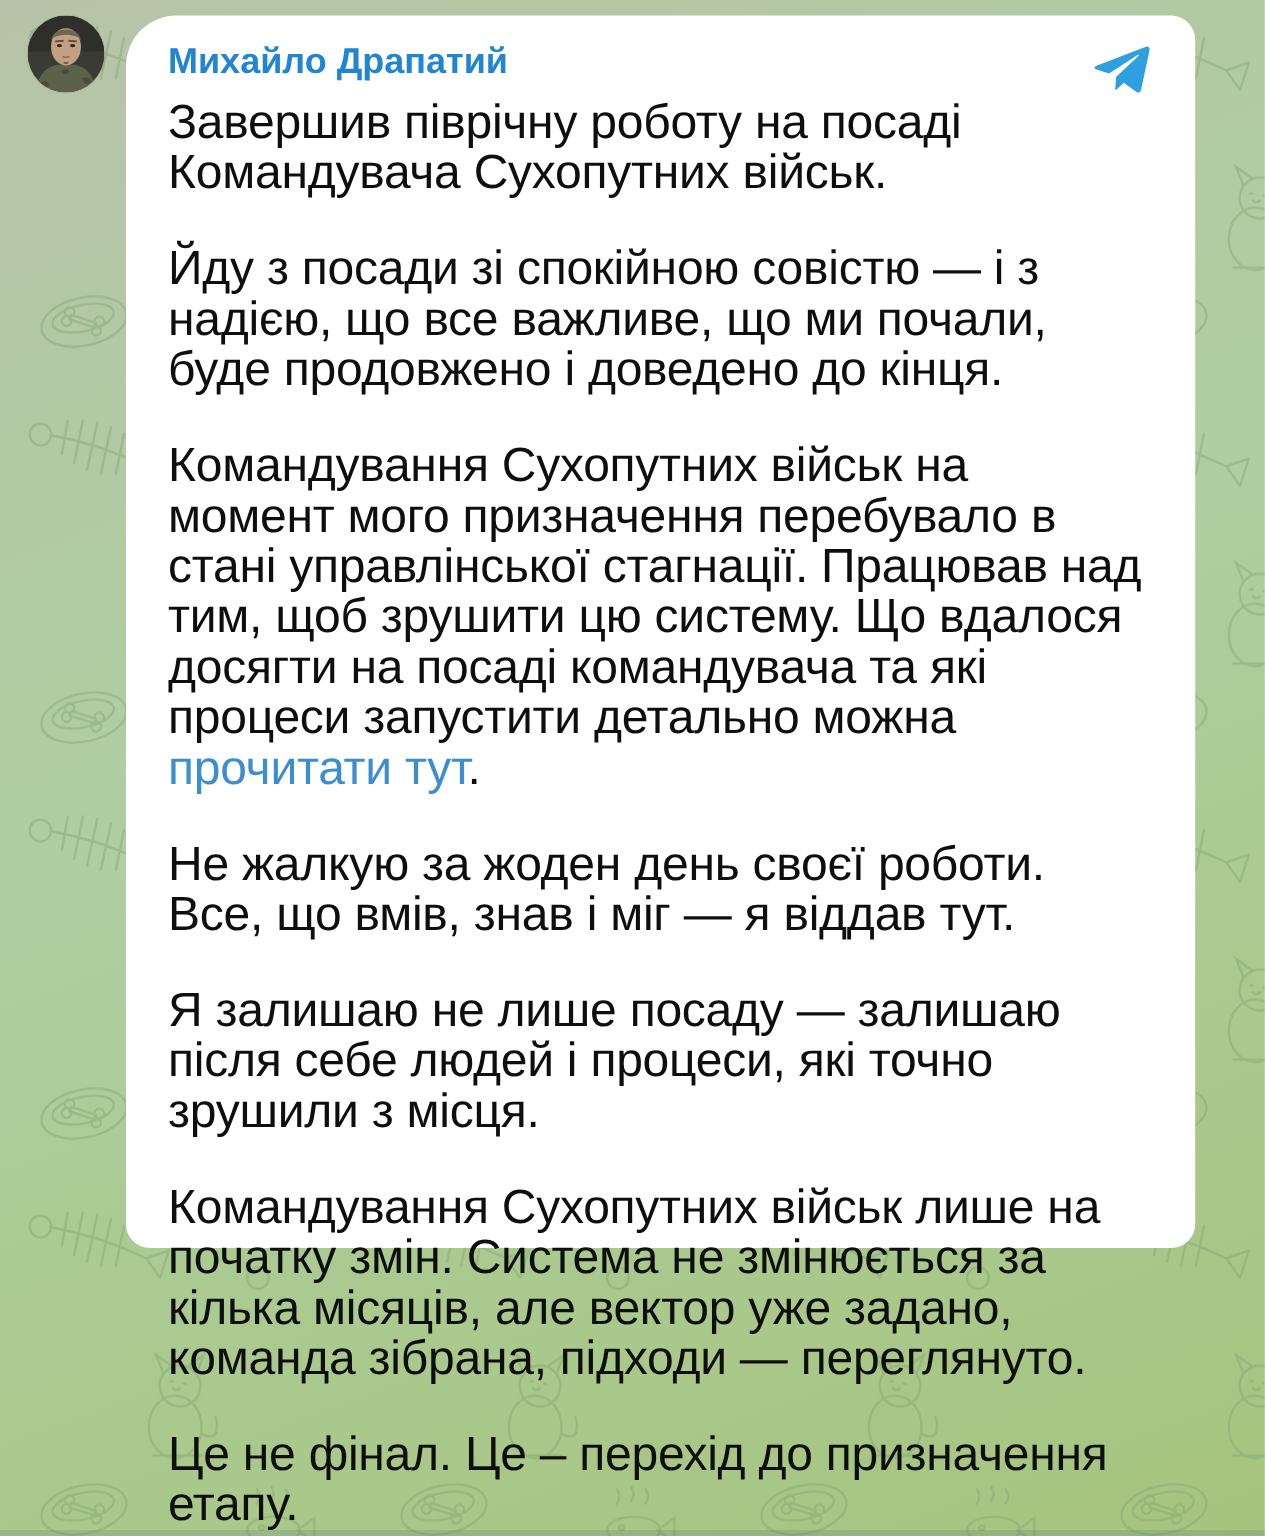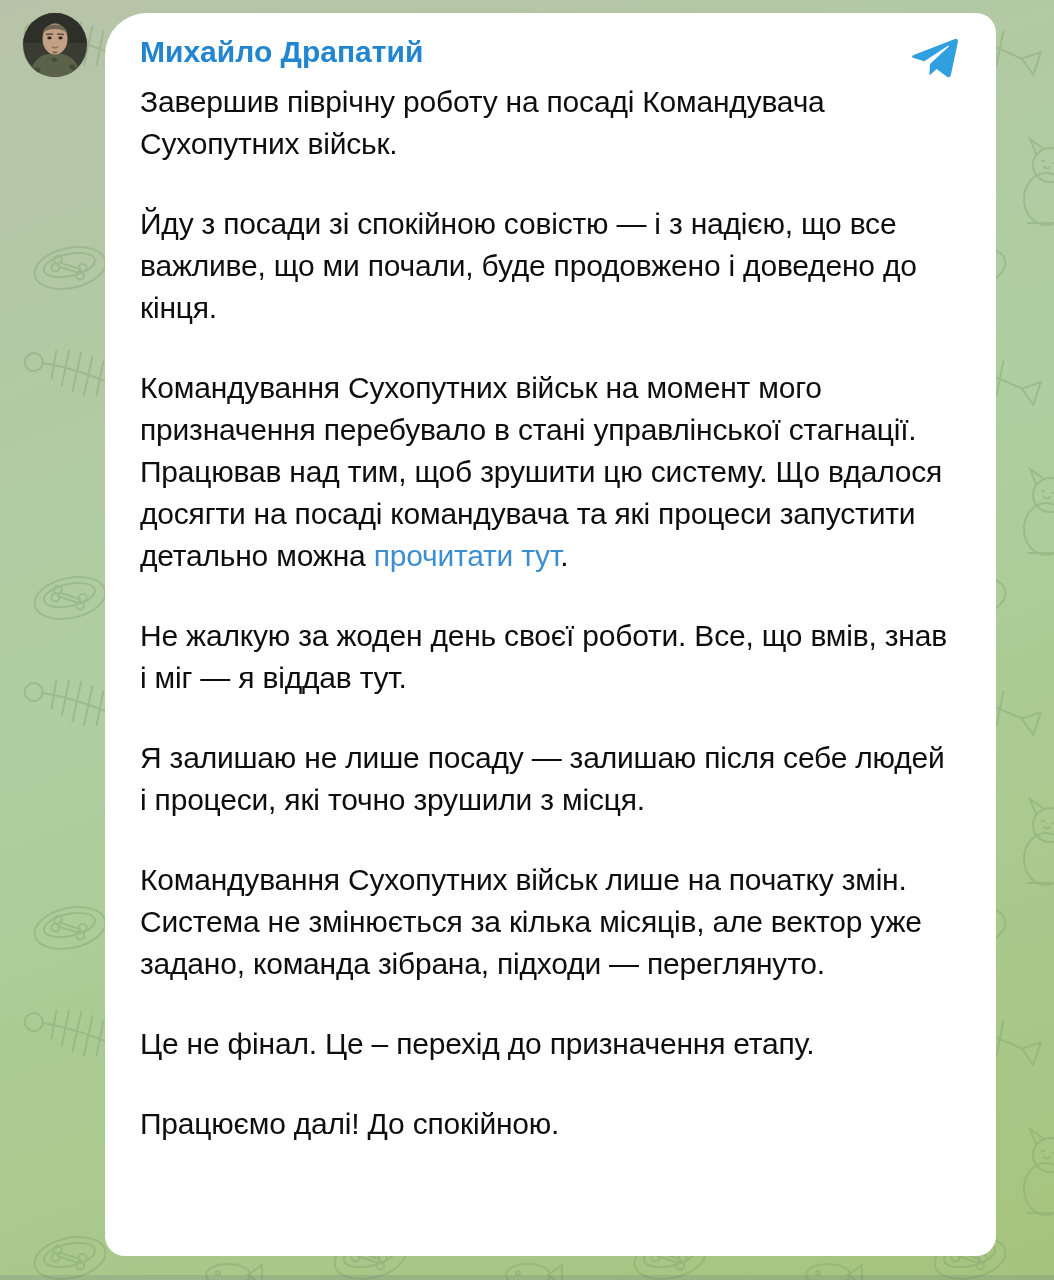--- a/index.html
+++ b/index.html
@@ -8,32 +8,32 @@
     font-family:"Liberation Sans","DejaVu Sans",sans-serif;
     background:linear-gradient(160deg,#b7c3a8 0%,#aecfa0 45%,#a6c47e 100%);
   }
   .bg-doodles{position:absolute;inset:0;width:100%;height:100%;}
   .bottom-strip{position:absolute;left:0;bottom:0;width:100%;height:5px;background:rgba(80,100,115,.18);}
   .avatar{
     position:absolute;left:23px;top:13px;width:64px;height:64px;border-radius:50%;
     overflow:hidden;box-shadow:0 0 0 1px rgba(0,0,0,.05);
   }
   .bubble{
-    position:absolute;left:105px;top:13px;width:891px;height:1243px;box-sizing:border-box;
+    position:absolute;left:105px;top:13px;width:891px;height:1027px;box-sizing:border-box;
     background:var(--bubble-white,#fff);border-radius:42px 20px 20px 20px;
     padding:22px 44px 32px 35px;
   }
   .author{
     color:var(--author-blue,#2285cf);font-size:30px;line-height:34px;font-weight:bold;
     margin:0 0 12px 0;display:inline-block;cursor:pointer;
   }
   .plane{position:absolute;top:22px;right:36px;width:50px;height:46px;}
   .plane svg{width:100%;height:100%;}
   .msg-paragraph{
-    margin:0 0 38px 0;font-size:30px;line-height:42px;color:#0e0e0e;letter-spacing:-0.2px;
+    margin:0 0 38px 0;font-size:40px;line-height:42px;color:#0e0e0e;letter-spacing:-0.2px;
   }
   .msg-paragraph:last-of-type{margin-bottom:18px;}
   .inline-link{color:var(--link-blue,#3d8ed0);text-decoration:none;cursor:pointer;}
   .footer{
     display:flex;justify-content:space-between;align-items:center;
     font-size:28px;line-height:34px;
   }
   .footer-link{color:var(--link-blue,#3d8ed0);text-decoration:none;cursor:pointer;}
   .meta{display:flex;align-items:center;gap:14px;color:var(--meta-gray,#8e8e93);}
   .views-group{display:flex;align-items:center;gap:9px;}

